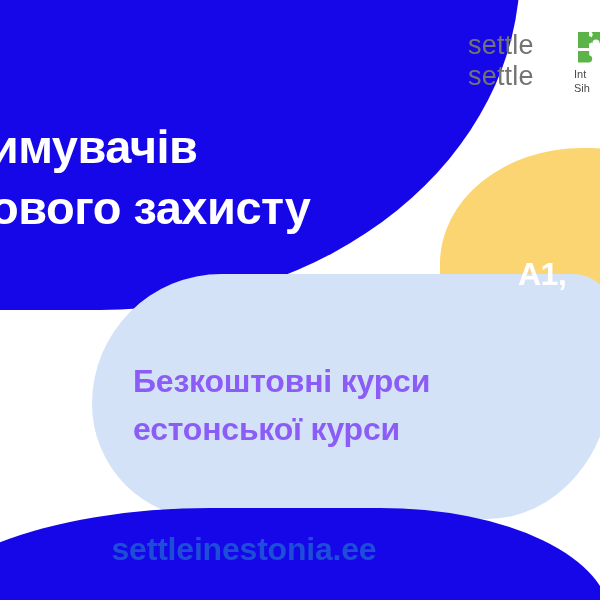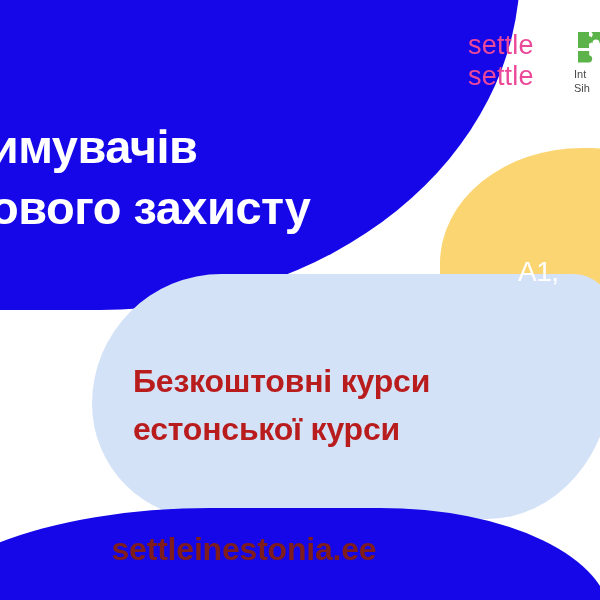--- a/index.html
+++ b/index.html
@@ -78,59 +78,59 @@
     white-space: nowrap;
   }
   .headline .line { display: block; }
 
   
   .level-text {
     position: absolute;
     left: 518px;
     top: 256px;
     color: #ffffff;
-    font-size: 28px;
-    font-weight: normal;
+    font-size: 32px;
+    font-weight: bold;
     letter-spacing: -0.5px;
     white-space: nowrap;
   }
 
   
   .card-copy {
     position: absolute;
     left: 133px;
     top: 357px;
     width: 420px;
-    color: #b91c1c;
+    color: #8b5cf6;
     font-size: 32px;
     font-weight: bold;
     line-height: 1.50;
     letter-spacing: -0.2px;
   }
   .card-copy .line { display: block; }
 
   
   .site-url {
     position: absolute;
     left: 0;
     top: 531px;
     width: 488px;
     text-align: center;
-    color: #7f1d1d;
+    color: #1d4ed8;
     font-size: 32px;
     font-weight: bold;
     letter-spacing: -0.2px;
   }
 
   
   .wordmark {
     position: absolute;
     left: 468px;
     top: 30px;
-    color: #ec4899;
+    color: #737373;
     font-size: 27px;
     line-height: 1.15;
     font-weight: normal;
     letter-spacing: 0.2px;
     white-space: nowrap;
   }
   .wordmark .line { display: block; }
 
   
   .partner-logo {

